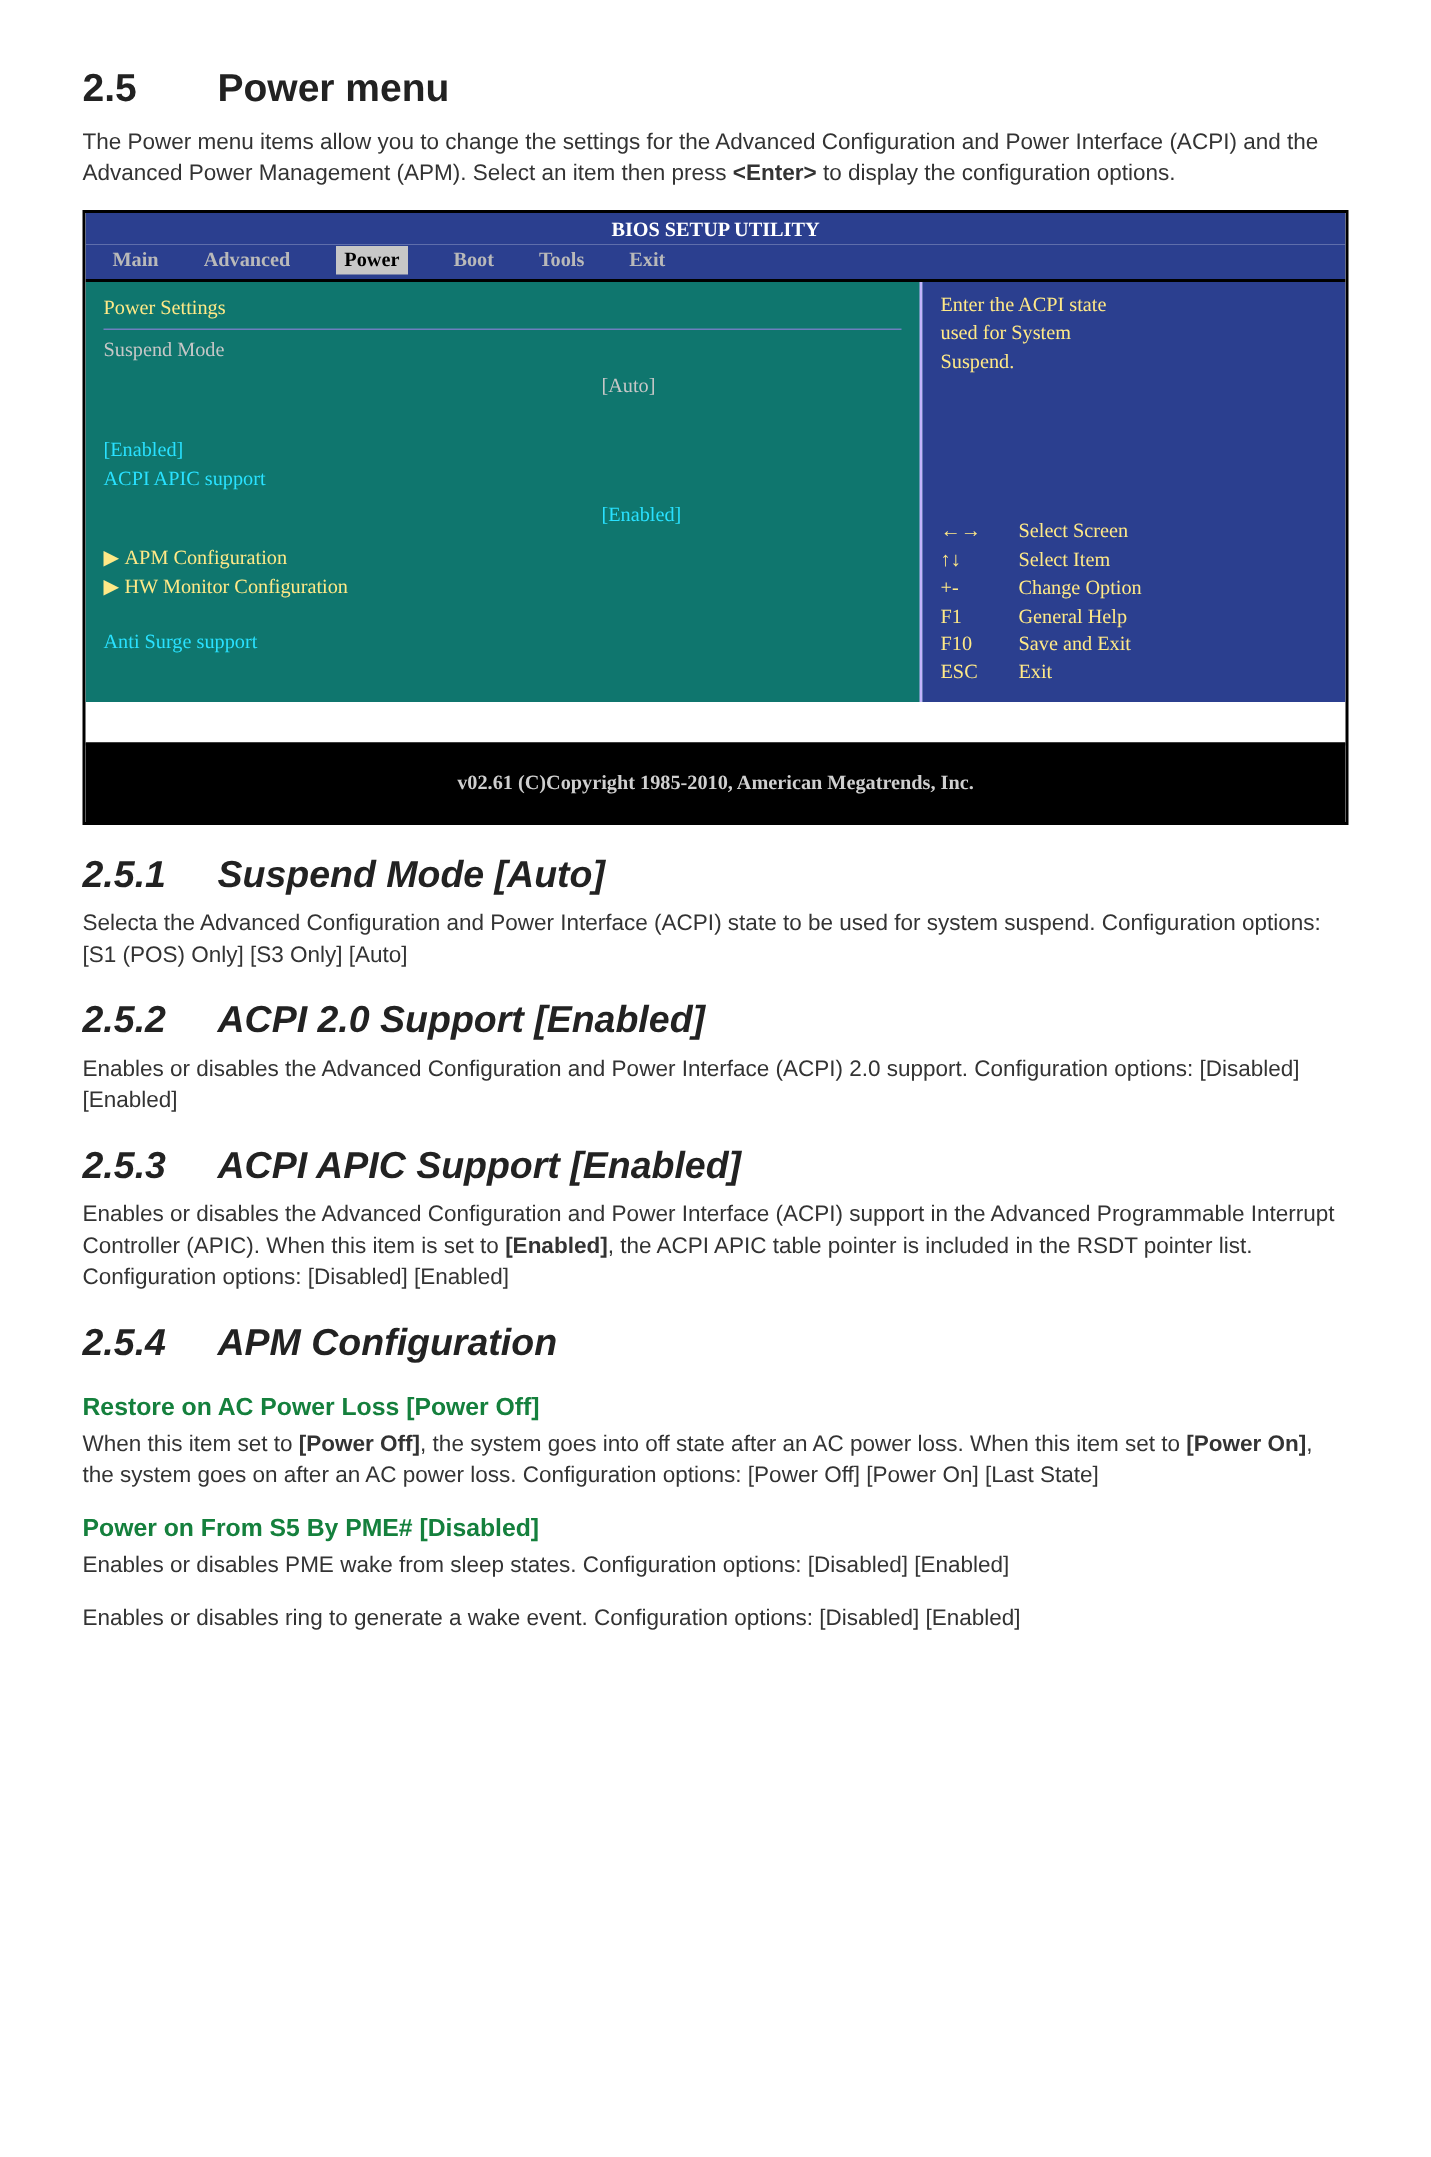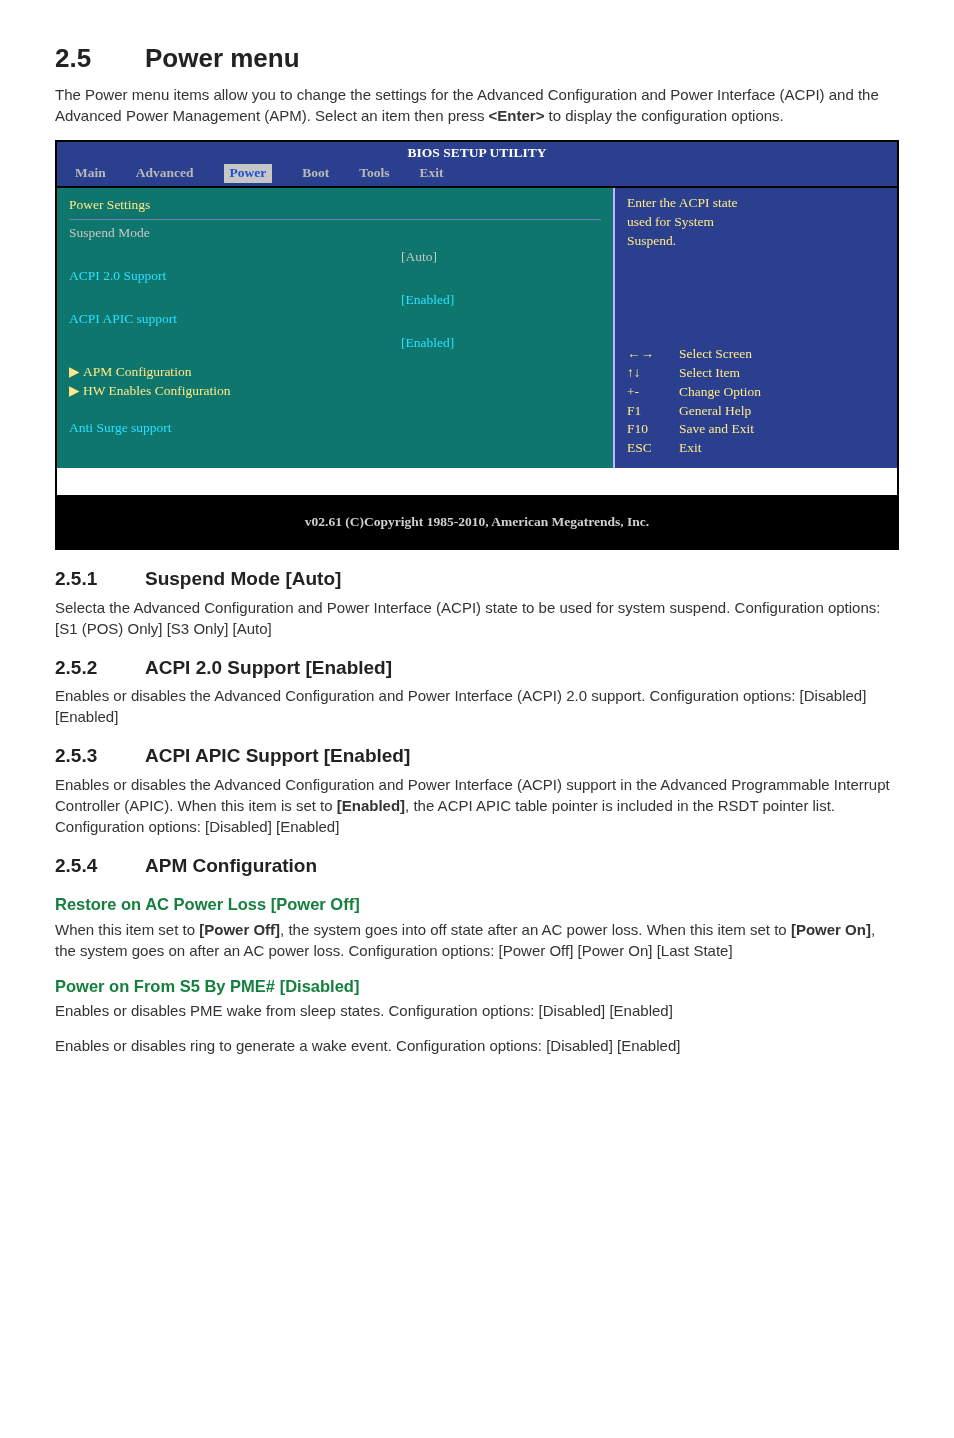--- a/index.html
+++ b/index.html
@@ -49,21 +49,21 @@
   .bios-tabs {
     background: #2b3f8f;
     display: flex;
     gap: 30px;
     padding: 1px 18px 3px 18px;
     font-weight: bold;
   }
   .bios-tabs span { color: #b9b9b9; }
   .bios-tabs .active {
     background: #c7c7c7;
-    color: #1d4ed8;
+    color: #000000;
     padding: 0 6px;
     font-weight: bold;
   }
   .bios-body {
     display: flex;
     border-top: 2px solid #000;
   }
   .bios-left {
     flex: 1;
     background: #0f766e;
@@ -109,24 +109,25 @@
     background: #000000;
     color: #cfcfcf;
     text-align: center;
     padding: 16px 0;
     border-top: 2px solid #000;
     font-weight: bold;
     margin-top: 27px;
   }
   
   h2.sub {
-    font-size: 19px;
+    font-size: 25px;
     font-weight: bold;
     color: #222;
     margin: 16px 0 4px 0;
+    font-style: italic;
   }
   h2.sub .snum { display:inline-block; width: 90px; }
   h3.sub3 {
     font-size: 16.5px;
     font-weight: bold;
     color: #15803d;
     margin: 14px 0 2px 0;
   }
   .page-wrap { position: relative; min-height: 1358px; }
 </style>
@@ -156,32 +157,31 @@
     </div>
     <div class="bios-body">
       <div class="bios-left">
         <div class="heading">Power Settings</div>
         <hr>
         <div class="row sel">
           <div class="label">Suspend Mode</div>
           <div class="val">[Auto]</div>
         </div>
         <div class="row normal">
-          <div class="label">ACPI 2.0 Support</div>
           <div class="val">[Enabled]</div>
         </div>
         <div class="row normal">
           <div class="label">ACPI APIC support</div>
           <div class="val">[Enabled]</div>
         </div>
         <div class="submenu">
           <span class="tri">▶</span><span>APM Configuration</span>
         </div>
         <div class="submenu" style="margin-top:0">
-          <span class="tri">▶</span><span>HW Enables Configuration</span>
+          <span class="tri">▶</span><span>HW Monitor Configuration</span>
         </div>
         <div class="anti">Anti Surge support</div>
       </div>
       <div class="bios-right">
         <div class="help-top">
           <div>Enter the ACPI state</div>
           <div>used for System</div>
           <div>Suspend.</div>
         </div>
         <div class="keys">

